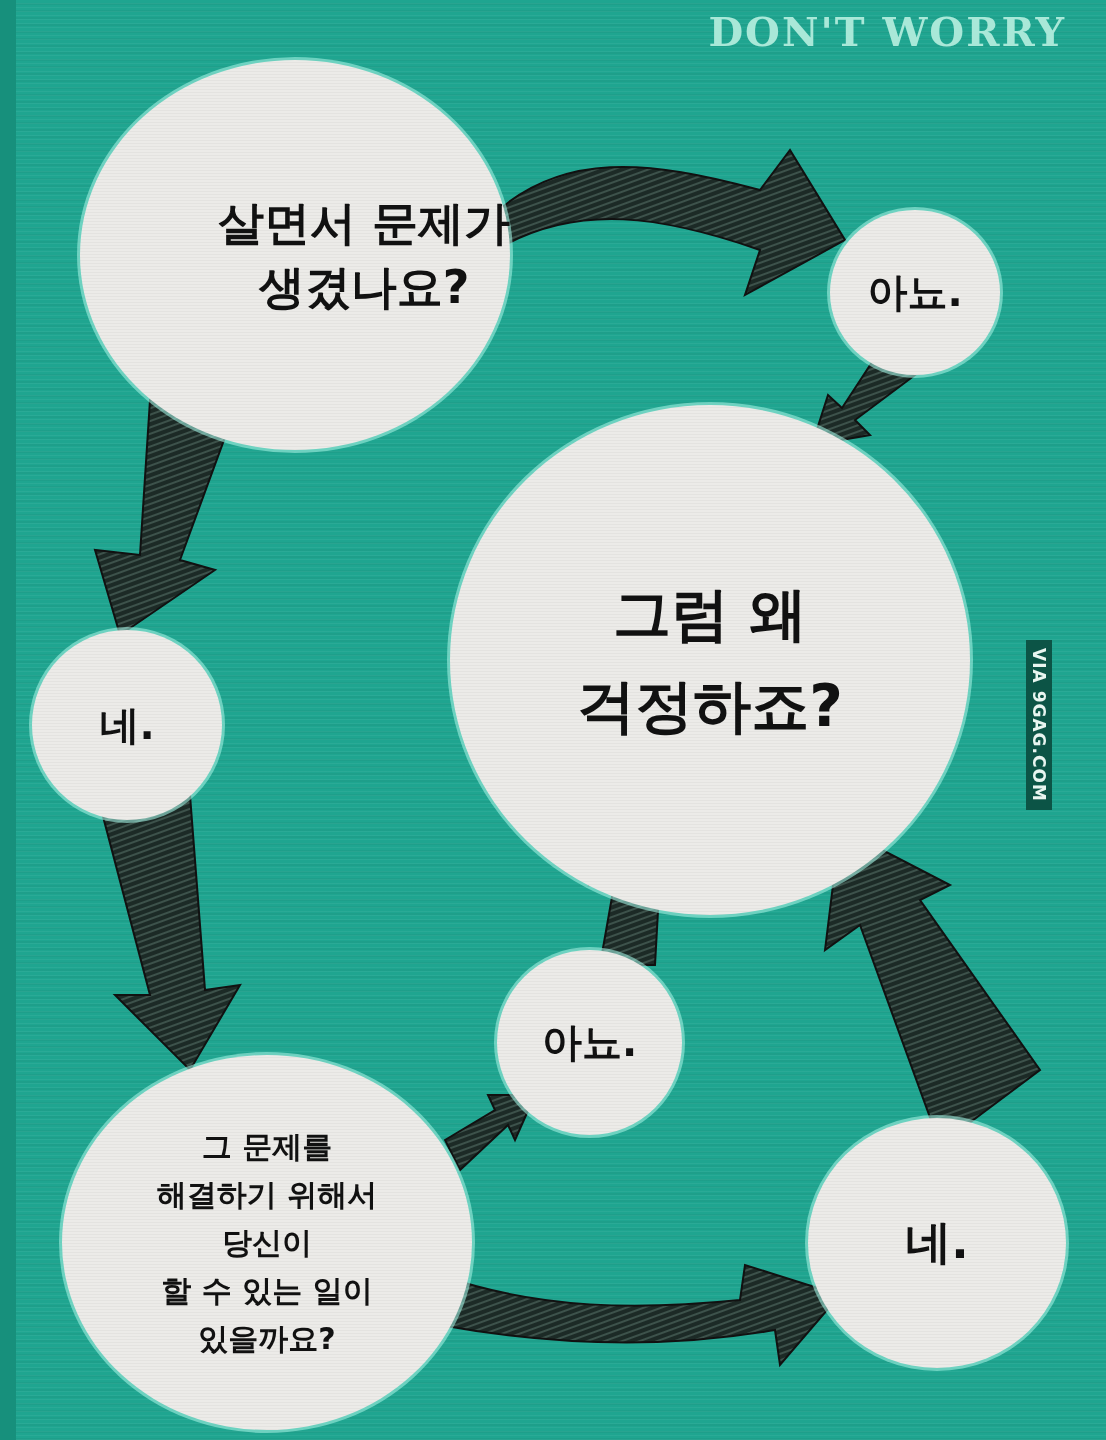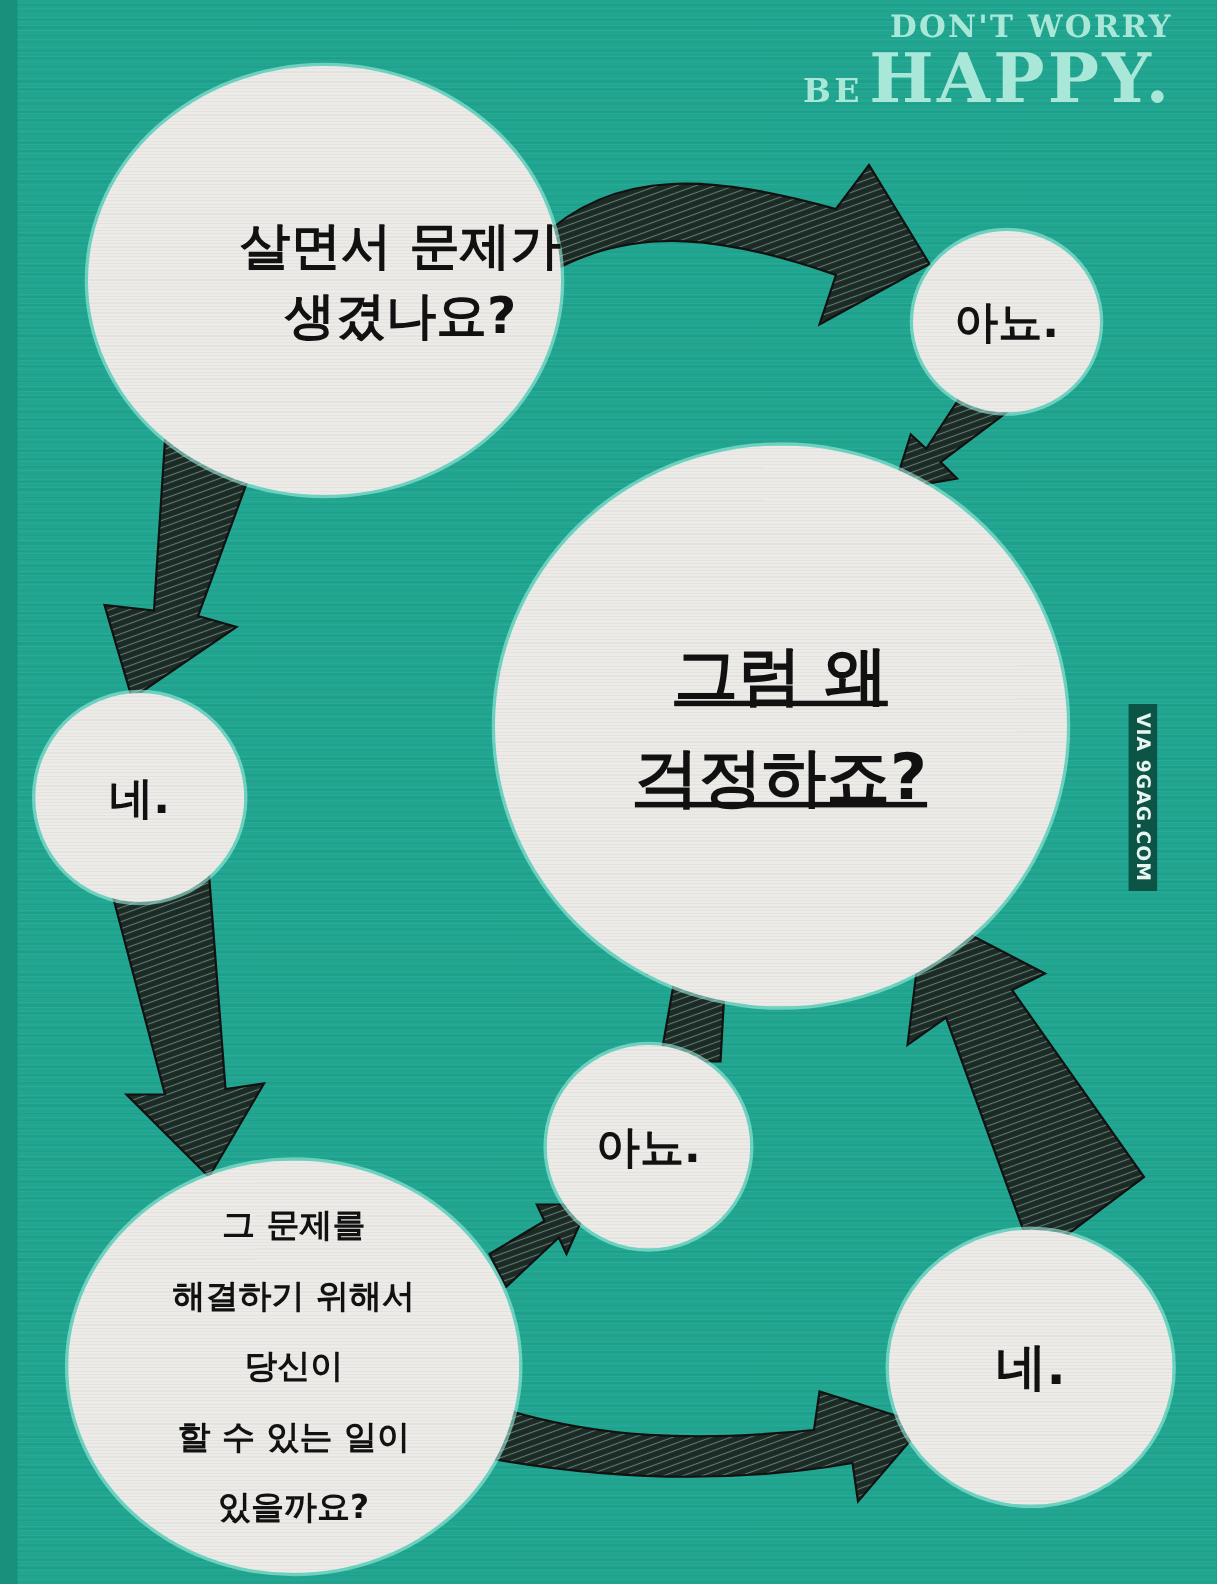--- a/index.html
+++ b/index.html
@@ -23,44 +23,41 @@
       #ecebe8;
     box-shadow: 0 0 0 3px rgba(160,240,225,0.6);
     display: flex; align-items: center; justify-content: center; text-align: center;
     color: #111;
   }
   .circle .txt { font-weight: bold; white-space: pre-line; }
   .title {
     position: absolute; right: 40px; top: 8px; text-align: right;
     color: #a9e8d8; font-family: "DejaVu Serif", serif; font-weight: bold;
   }
-  .title .l1 { font-size: 28px; letter-spacing: 2px; }
+  .title .l1 { font-size: 40px; letter-spacing: 2px; }
   .title .l2 { font-size: 62px; letter-spacing: 3px; line-height: 1; }
   .title .be { font-size: 30px; margin-right: 6px; }
   .via {
     position: absolute; left: 1026px; top: 640px; width: 26px; height: 170px;
     background: #0c5446; color: #e8f5f0;
   }
   .via span {
     position: absolute; left: 50%; top: 50%; transform: translate(-50%,-50%) rotate(90deg);
     white-space: nowrap; font-size: 17px; font-weight: bold; letter-spacing: 1px;
   }
   svg.arrows { position: absolute; left: 0; top: 0; }
 </style>
 </head>
 <body>
 
 <div class="edge-strip"></div>
 <div class="poster"></div>
 
 <div class="title">
   <div class="l1">DON'T WORRY</div>
-  <div class="l2">
-    <span class="be">BE</span><span>HAPPY.</span>
-  </div>
 </div>
 
 <svg class="arrows" width="1106" height="1440">
   <defs>
     <pattern id="hatch" width="6" height="6" patternUnits="userSpaceOnUse" patternTransform="rotate(-20)">
       <rect width="6" height="6" fill="#1c2a26"></rect>
       <line x1="0" y1="3" x2="6" y2="3" stroke="#5e7a70" stroke-width="1"></line>
     </pattern>
   </defs>
 
@@ -82,28 +79,28 @@
 </svg>
 
 <div class="circle" style="left:80px; top:60px; width:430px; height:390px;justify-content:flex-end;">
   <div class="txt" style="font-size:46px; line-height:64px;">살면서 문제가
 생겼나요?</div>
 </div>
 <div class="circle" style="left:830px; top:210px; width:170px; height:165px;">
   <div class="txt" style="font-size:40px;">아뇨.</div>
 </div>
 <div class="circle" style="left:450px; top:405px; width:520px; height:510px;">
-  <div class="txt" style="font-size:58px; line-height:92px;text-decoration:underline;">그럼 왜
+  <div class="txt" style="font-size:58px; line-height:92px;">그럼 왜
 걱정하죠?</div>
 </div>
 <div class="circle" style="left:32px; top:630px; width:190px; height:190px;">
   <div class="txt" style="font-size:40px;">네.</div>
 </div>
 <div class="circle" style="left:62px; top:1055px; width:410px; height:375px;">
-  <div class="txt" style="font-size:30px; line-height:64px;">그 문제를
+  <div class="txt" style="font-size:30px; line-height:48px;">그 문제를
 해결하기 위해서
 당신이
 할 수 있는 일이
 있을까요?</div>
 </div>
 <div class="circle" style="left:497px; top:950px; width:185px; height:185px;">
   <div class="txt" style="font-size:40px;">아뇨.</div>
 </div>
 <div class="circle" style="left:808px; top:1118px; width:258px; height:250px;">
   <div class="txt" style="font-size:46px;">네.</div>

